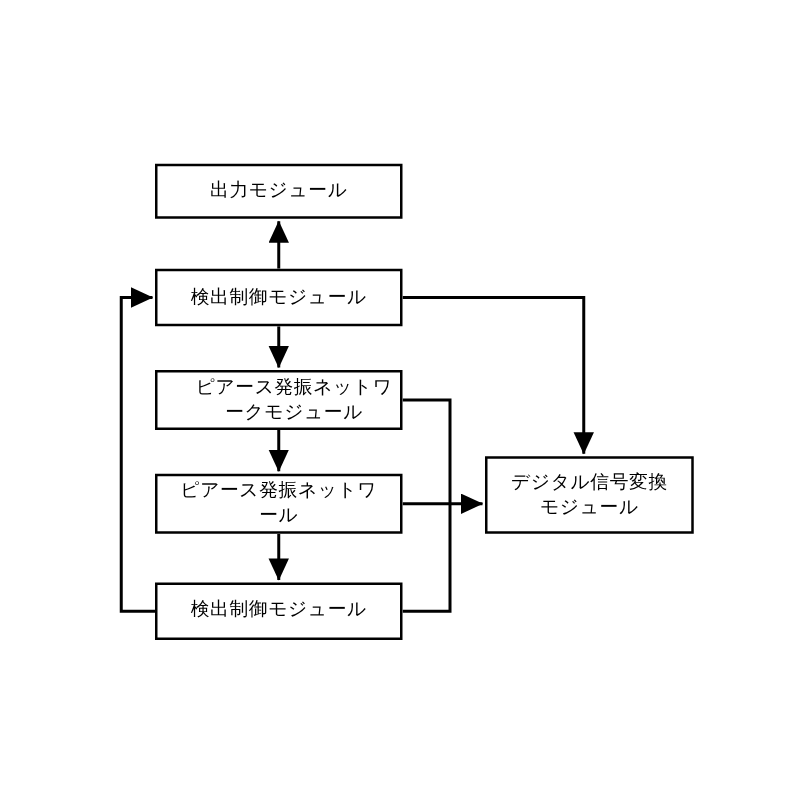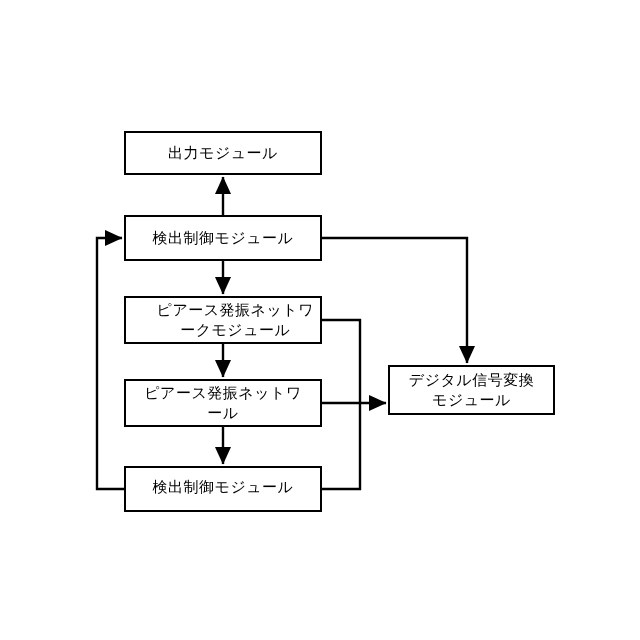--- a/index.html
+++ b/index.html
@@ -94,18 +94,18 @@
 
   <div class="node" style="left:124px; top:379px; width:198px; height:48px;">
     <span class="node-label">ピアース発振ネットワ
 ール</span>
   </div>
 
   <div class="node" style="left:124px; top:466px; width:198px; height:46px;font-family:Liberation Mono, monospace;">
     <span class="node-label">検出制御モジュール</span>
   </div>
 
-  <div class="node" style="left:388px; top:365px; width:167px; height:50px;">
+  <div class="node" style="left:388px; top:365px; width:167px; height:62px;">
     <span class="node-label">デジタル信号変換
 モジュール</span>
   </div>
 
 </div>
 
 </body></html>

